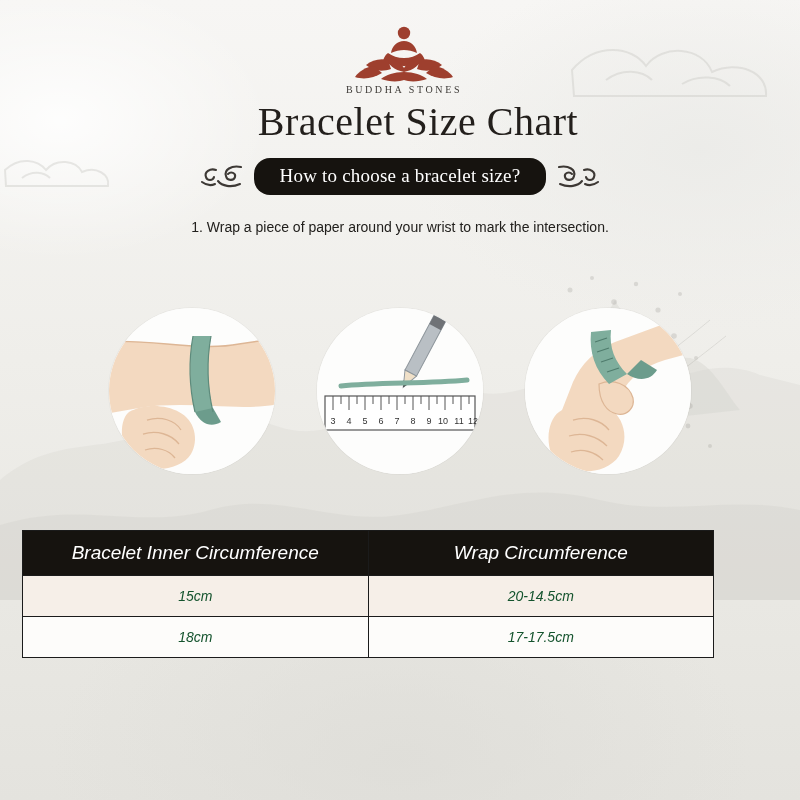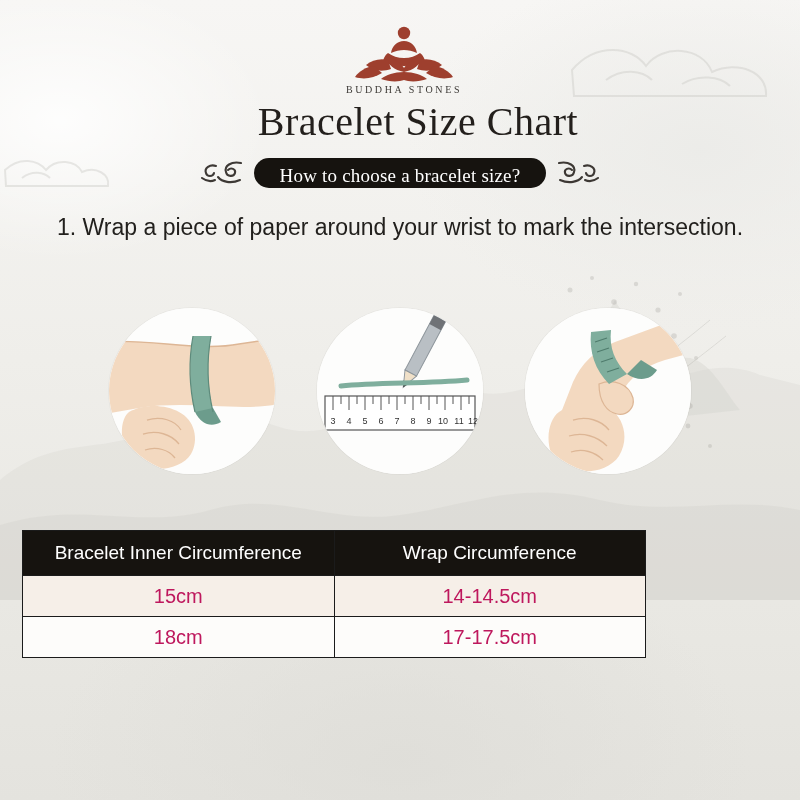--- a/index.html
+++ b/index.html
@@ -79,37 +79,37 @@
     left: 0; right: 0;
     display: flex;
     align-items: center;
     justify-content: center;
     gap: 10px;
   }
   .pill {
     background: #16130f;
     color: #ffffff;
     border-radius: 16px;
-    padding: 7px 26px 1px;
+    padding: 7px 26px 8px;
     font-family: "Liberation Serif", serif;
     font-size: 19px;
     letter-spacing: .2px;
     white-space: nowrap;
   }
   .flourish { opacity: .9; }
 
   .steps {
     position: absolute;
     top: 212px;
     left: 0; right: 0;
     text-align: center;
     color: #1f1c19;
   }
   .step {
-    font-size: 23px;
+    font-size: 14px;
     line-height: 30px;
     color: #22201d;
   }
 
   
   .photos {
     position: absolute;
     top: 308px;
     left: 0; right: 0;
     display: flex;
@@ -124,30 +124,31 @@
     overflow: hidden;
     position: relative;
     box-shadow: 0 0 0 1px rgba(0,0,0,0.03);
   }
 
   
   .table {
     position: absolute;
     left: 22px;
     top: 530px;
-    width: 624px;
+    width: 692px;
     border-collapse: collapse;
     table-layout: fixed;
+    font-style: italic;
   }
   .table th, .table td {
     border: 1px solid #1b1b1b;
     text-align: center;
     height: 38px;
-    font-size: 20px;
-    color: #be185d;
+    font-size: 14px;
+    color: #14532d;
     font-weight: normal;
   }
   .table thead th {
     background: #16130f;
     color: #ffffff;
     font-size: 19px;
     height: 42px;
   }
   .table tbody tr.odd td { background: #f6efe8; }
   .table tbody tr.even td { background: #fdfcfa; }
@@ -359,21 +360,21 @@
   <table class="table">
     <thead>
       <tr>
         <th>Bracelet Inner Circumference</th>
         <th>Wrap Circumference</th>
       </tr>
     </thead>
     <tbody>
       <tr class="odd">
         <td>15cm</td>
-        <td>14-14.5cm</td>
+        <td>20-14.5cm</td>
       </tr>
       <tr class="even">
         <td>18cm</td>
         <td>17-17.5cm</td>
       </tr>
     </tbody>
   </table>
 
 </div>
 

